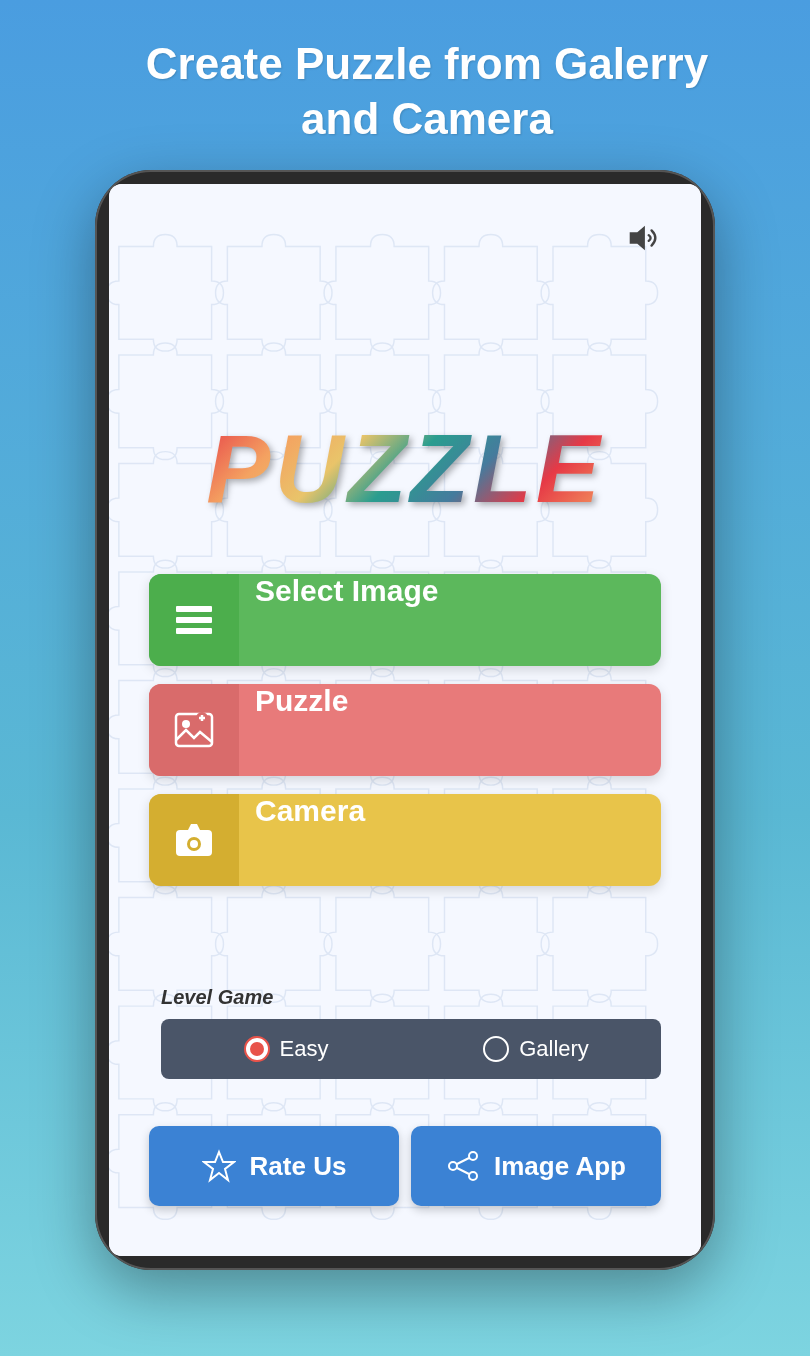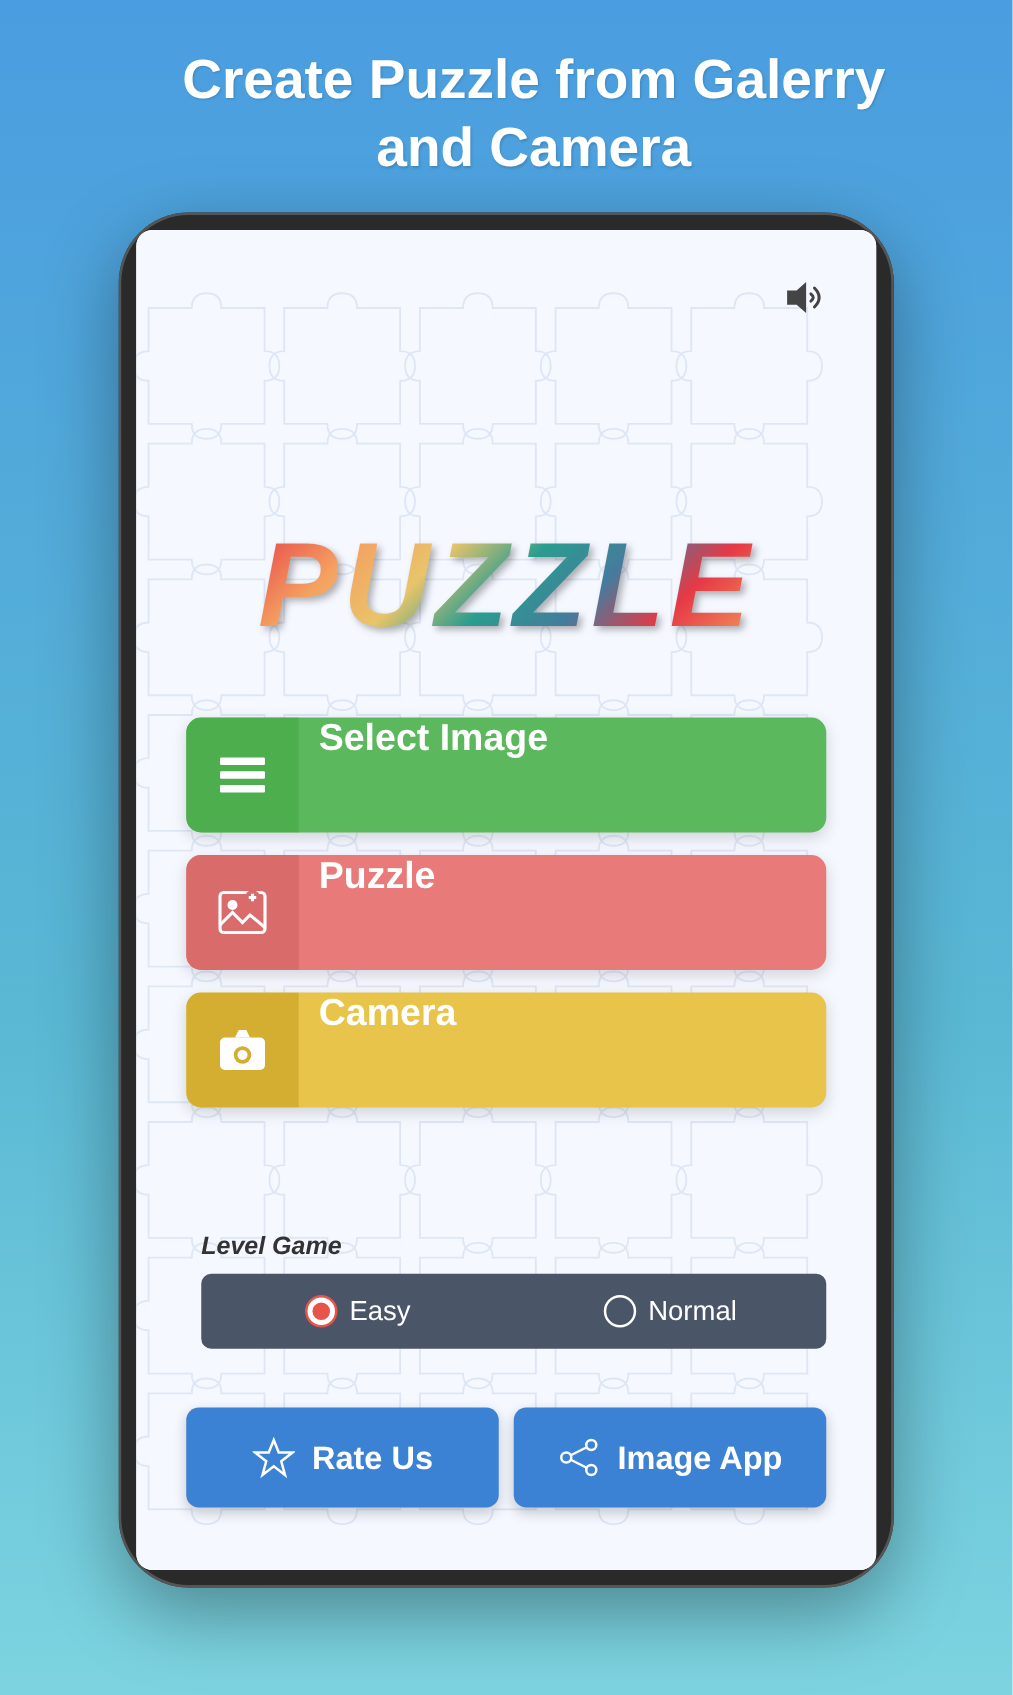--- a/index.html
+++ b/index.html
@@ -387,21 +387,21 @@
         <div class="level-option">
           <div class="radio-circle selected">
             <div class="radio-inner"></div>
           </div>
           <span>Easy</span>
         </div>
 
         <div class="level-option">
           <div class="radio-circle">
           </div>
-          <span>Normal</span>
+          <span>Gallery</span>
         </div>
 
 
       </div>
     </div>
 
     <div class="bottom-buttons">
 
       <div class="bottom-btn">
         <svg width="34" height="34" viewBox="0 0 34 34" xmlns="http://www.w3.org/2000/svg">

